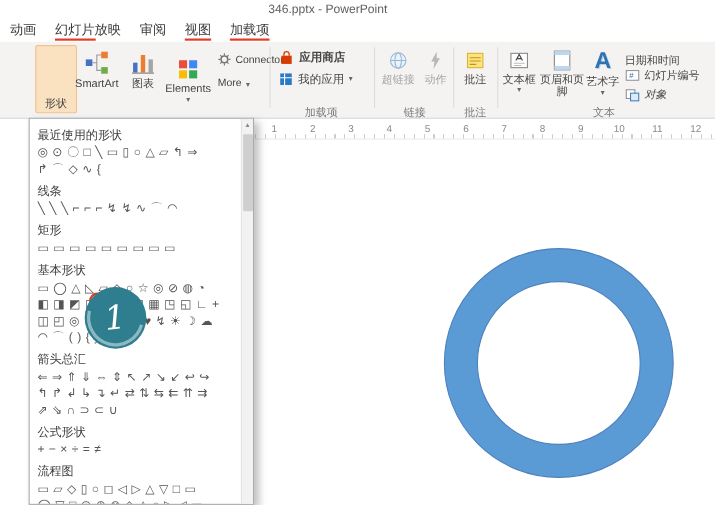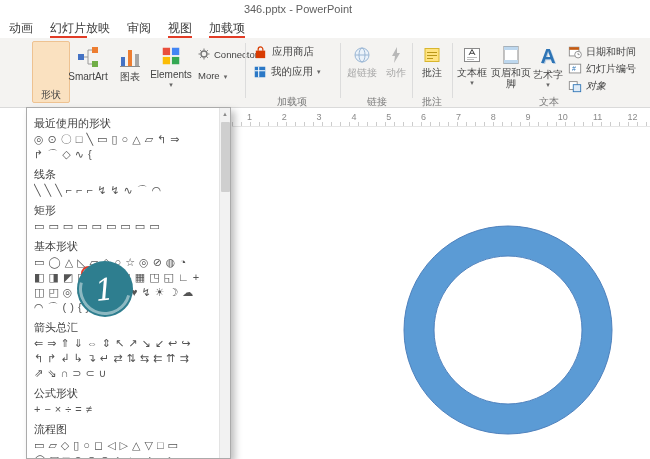--- a/index.html
+++ b/index.html
@@ -5,21 +5,21 @@
   * { margin:0; padding:0; box-sizing:border-box; }
   body { font-family:"Liberation Sans","DejaVu Sans",sans-serif; background:#fff; }
   .page { position:relative; width:650px; height:459px; background:#fff; overflow:hidden; }
 
   
   .titlebar { position:absolute; left:0; top:0; width:596px; height:18px; background:#fff;
               text-align:center; font-size:11px; color:#5f5f5f; line-height:18px; }
 
   
   .menubar { position:absolute; left:0; top:18px; width:650px; height:20px; background:#fff;
-             display:flex; align-items:center; gap:17px; padding-left:9px; font-size:12px; color:#3b3b3b; }
+             display:flex; align-items:flex-start; gap:17px; padding-left:9px; font-size:12px; color:#3b3b3b; }
   .tab { position:relative; line-height:19px; cursor:default; }
   .tab.u-part::after { content:""; position:absolute; left:0; bottom:0; width:62%; height:2px; background:#e23c26; }
   .tab.u-full::after { content:""; position:absolute; left:0; bottom:0; width:100%; height:2px; background:#e23c26; }
 
   
   .ribbon { position:absolute; left:0; top:38px; width:650px; height:70px; background:#f4f3f1; border-bottom:1px solid #dadada; }
   .btn-lg { position:absolute; top:3px; height:62px; display:flex; flex-direction:column; align-items:center;
             justify-content:flex-start; padding-top:3px; gap:2px; font-size:10px; color:#444; border:1px solid transparent; }
   .btn-lg .lbl { line-height:11px; text-align:center; }
   .btn-lg .caret { font-size:7px; color:#666; line-height:6px; }
@@ -104,21 +104,21 @@
     <div class="btn-lg" style="left:114px;width:32px;">
       <svg width="24" height="24" viewBox="0 0 24 24">
         <rect x="3" y="12" width="4" height="9" fill="#4472c4"></rect>
         <rect x="10" y="5" width="4" height="16" fill="#ed7d31"></rect>
         <rect x="17" y="9" width="4" height="12" fill="#a5a5a5"></rect>
         <path d="M2 21.5 H22" stroke="#8a8a8a"></path>
       </svg>
       <span class="lbl">图表</span>
     </div>
 
-    <div class="btn-lg" style="left:148px;width:46px;">
+    <div class="btn-lg" style="left:148px;width:46px;justify-content:center;">
       <svg width="22" height="22" viewBox="0 0 24 24">
         <rect x="3" y="3" width="8" height="8" fill="#e94e3c"></rect>
         <rect x="13" y="3" width="8" height="8" fill="#4285f4"></rect>
         <rect x="3" y="13" width="8" height="8" fill="#fbbc05"></rect>
         <rect x="13" y="13" width="8" height="8" fill="#34a853"></rect>
       </svg>
       <span class="lbl">Elements</span>
       <span class="caret">▾</span>
     </div>
 
@@ -130,21 +130,21 @@
       <span>Connector</span>
     </div>
 
     <div class="btn-sm" style="left:198px;top:27px;align-items:flex-end;">
       <span>More</span>
       <span class="caret" style="font-size:7px;color:#666;">▾</span>
     </div>
 
     <div class="vsep" style="left:245px;"></div>
 
-    <div class="btn-sm" style="left:253px;top:6px;font-size:10.5px;">
+    <div class="btn-sm" style="left:253px;top:6px;font-size:10.5px;font-weight:bold;">
       <svg width="15" height="15" viewBox="0 0 16 16">
         <rect x="3" y="6" width="10" height="8" fill="#d83b01"></rect>
         <path d="M5.5 6 V4.5 a2.5 2.5 0 0 1 5 0 V6" fill="none" stroke="#d83b01" stroke-width="1.3"></path>
       </svg>
       <span>应用商店</span>
     </div>
 
     <div class="btn-sm" style="left:253px;top:26px;font-size:10.5px;">
       <svg width="14" height="14" viewBox="0 0 16 16">
         <rect x="2" y="2" width="12" height="12" fill="#2b78c6"></rect>
@@ -208,21 +208,21 @@
       </svg>
       <span class="lbl">页眉和页脚</span>
     </div>
 
     <div class="btn-lg" style="left:532px;width:32px;">
       <span class="wordart-a">A</span>
       <span class="lbl">艺术字</span>
       <span class="caret">▾</span>
     </div>
 
-    <div class="btn-row" style="left:568px;top:6px;">
+    <div class="btn-row" style="left:568px;top:6px;flex-direction:column;">
       <svg width="14" height="14" viewBox="0 0 16 16">
         <rect x="1.5" y="2.5" width="11" height="10" fill="#fff" stroke="#888"></rect>
         <rect x="1.5" y="2.5" width="11" height="3" fill="#c55a11"></rect>
         <circle cx="11.5" cy="11" r="3.8" fill="#fff" stroke="#888"></circle>
         <path d="M11.5 9v2h1.8" stroke="#888" fill="none"></path>
       </svg>
       <span>日期和时间</span>
     </div>
 
     <div class="btn-row" style="left:568px;top:23px;">

